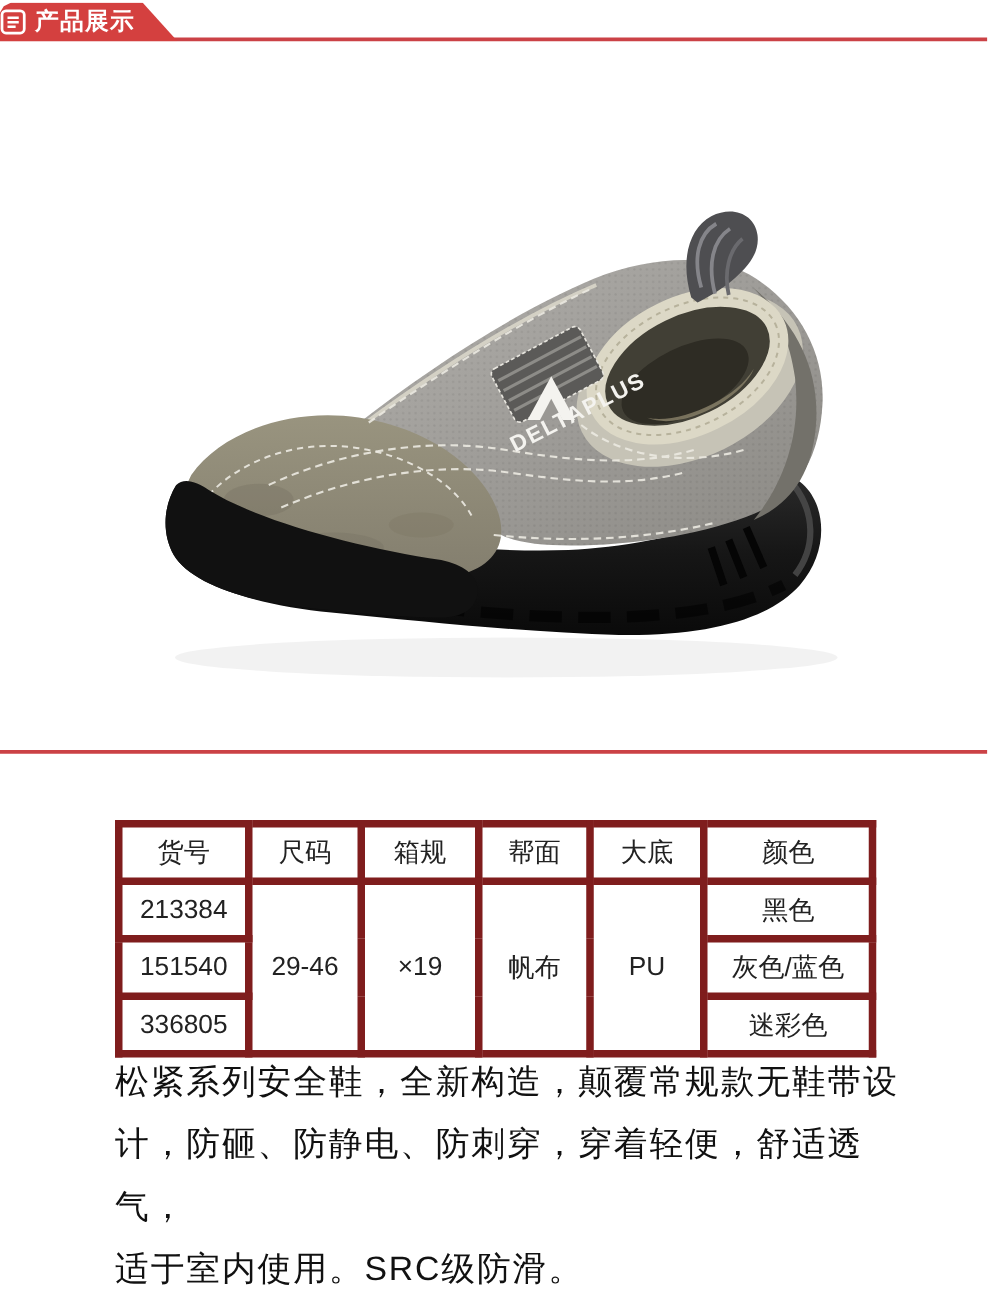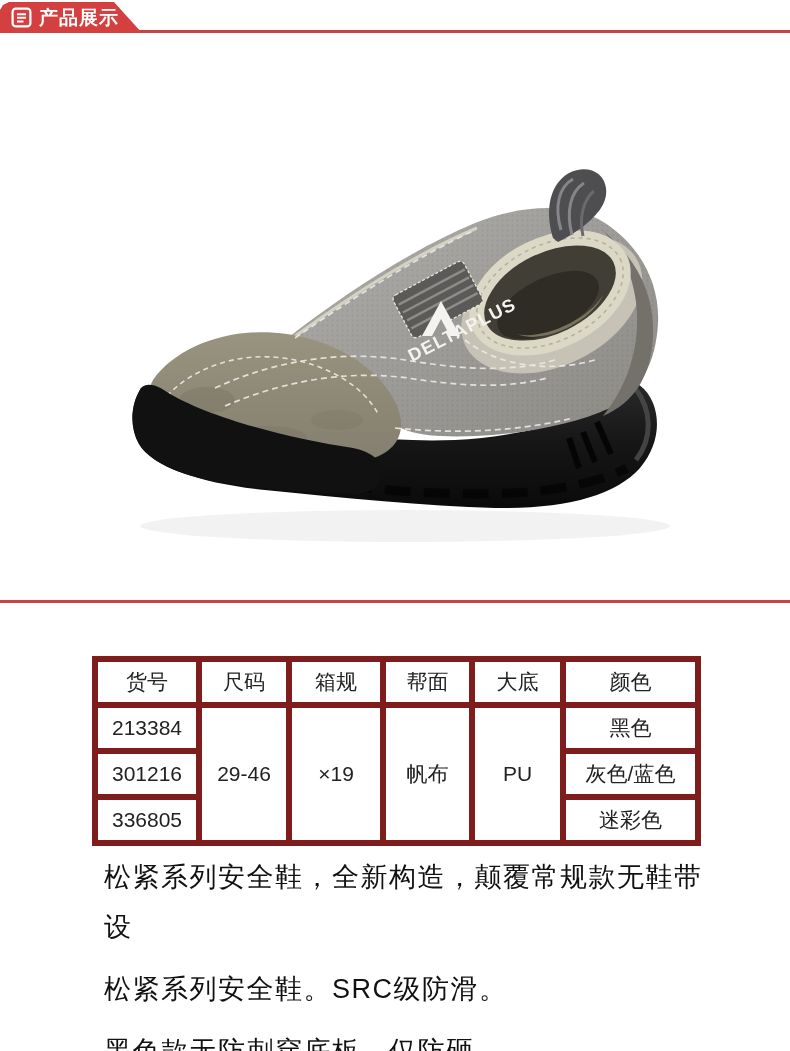--- a/index.html
+++ b/index.html
@@ -4,39 +4,39 @@
 <style>
   html,body{margin:0;padding:0;background:#fff;}
   #page{position:relative;width:790px;height:1051px;background:#ffffff;overflow:hidden;
         font-family:"Liberation Sans","DejaVu Sans",sans-serif;color:#1f1f1f;}
 
   
   .section-header{position:absolute;left:0;width:790px;height:31px;}
   .section-rule{position:absolute;left:0;bottom:0;width:100%;height:3px;background:#cb4246;}
   .banner{position:absolute;left:0;top:0;width:142px;height:31px;background:#d4403f;
           clip-path:polygon(0 100%,0 8px,3px 3px,9px 0,114px 0,142px 100%);
-          display:flex;align-items:center;padding-left:11px;box-sizing:border-box;gap:7px;}
+          display:flex;align-items:center;box-sizing:border-box;gap:7px;}
   .banner .title{color:#ffffff;font-size:19px;font-weight:bold;letter-spacing:1px;line-height:1;}
   .doc-icon{display:block;}
 
   #hdr-display{top:2px;}
   #hdr-params{top:572px;}
 
   
   #photo{position:absolute;left:95px;top:88px;width:600px;height:480px;}
 
   
   #spec{position:absolute;left:92px;top:656px;border-collapse:collapse;table-layout:fixed;}
   #spec th,#spec td{border:6px solid #7f1d1d;text-align:center;vertical-align:middle;
                     font-size:21px;font-weight:normal;color:#222;height:40px;padding:0;
                     font-family:"Liberation Sans","DejaVu Sans",sans-serif;}
 
   
   #desc{position:absolute;left:92px;top:840px;width:640px;}
-  #desc p{margin:12px;font-size:27px;line-height:50px;color:#111;letter-spacing:1.5px;font-weight:400;}
+  #desc p{margin:0;font-size:27px;line-height:50px;color:#111;letter-spacing:1.5px;font-weight:400;}
 </style>
 </head>
 <body>
 
 <div id="page">
 
   <div class="section-header" id="hdr-display">
     <div class="section-rule"></div>
     <div class="banner">
       <svg class="doc-icon" width="21" height="21" viewBox="0 0 21 21">
@@ -179,29 +179,30 @@
     </tr>
     <tr>
       <td>213384</td>
       <td rowspan="3">29-46</td>
       <td rowspan="3">×19</td>
       <td rowspan="3">帆布</td>
       <td rowspan="3">PU</td>
       <td>黑色</td>
     </tr>
     <tr>
-      <td>301216</td>
+      <td>151540</td>
       <td>灰色/蓝色</td>
     </tr>
     <tr>
       <td>336805</td>
       <td>迷彩色</td>
     </tr>
   </tbody>
     </table>
 
   <div id="desc">
     <p>松紧系列安全鞋，全新构造，颠覆常规款无鞋带设</p>
-    <p>松紧系列安全鞋。SRC级防滑。</p>
+    <p>计，防砸、防静电、防刺穿，穿着轻便，舒适透气，</p>
+    <p>适于室内使用。SRC级防滑。</p>
     <p>黑色款无防刺穿底板，仅防砸。</p>
   </div>
 
 </div>
 
 </body></html>

